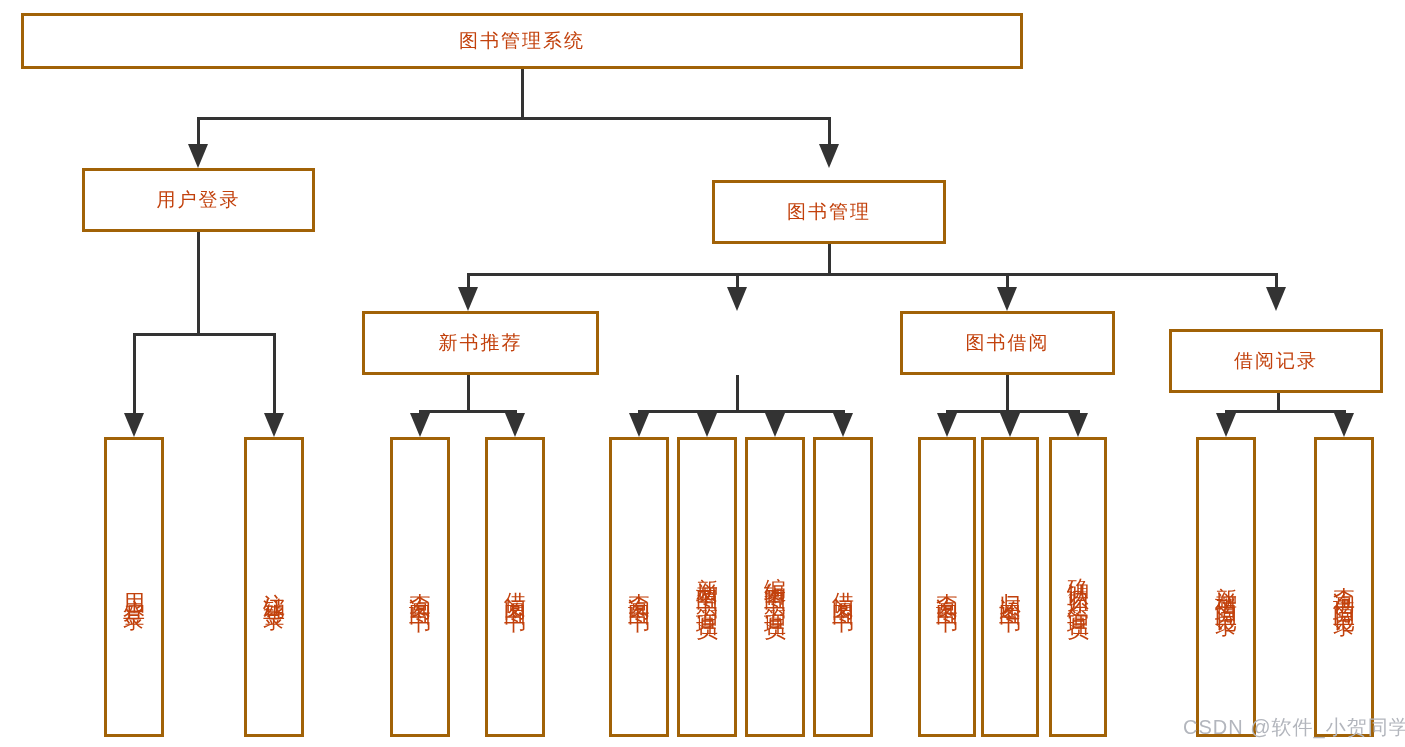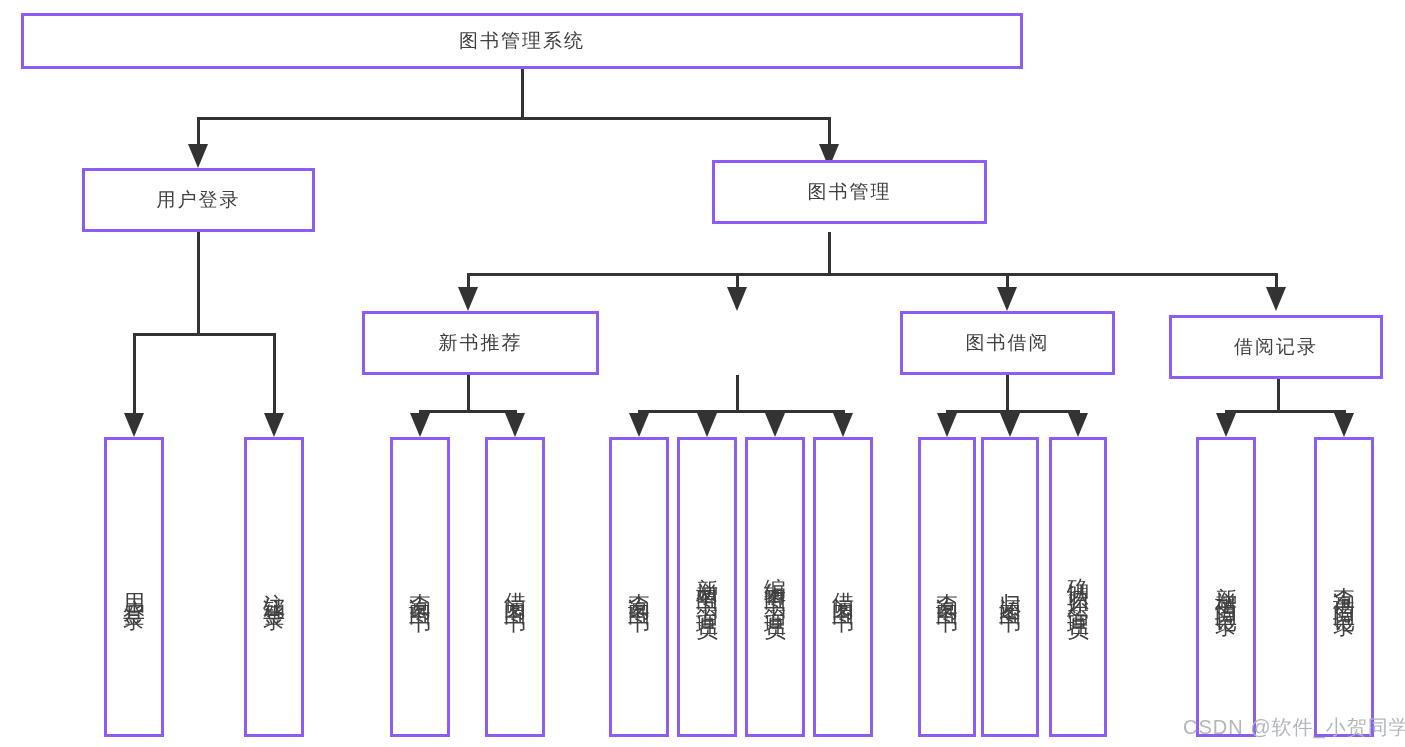--- a/index.html
+++ b/index.html
@@ -6,26 +6,26 @@
   #canvas{
     position:relative;
     width:1405px;height:747px;
     background:#ffffff;
     font-family:"Liberation Sans", sans-serif;
     overflow:hidden;
   }
   .box{
     position:absolute;
     background:#ffffff;
-    border:3px solid #8b5cf6;
+    border:3px solid #a16207;
     box-sizing:border-box;
     display:flex;
     align-items:center;
     justify-content:center;
-    color:#404040;
+    color:#c2410c;
     z-index:2;
   }
   .box.h .label{
     font-size:19px;
     letter-spacing:2px;
     white-space:nowrap;
   }
   .box.v .label{
     writing-mode:vertical-rl;
     text-orientation:mixed;
@@ -110,31 +110,31 @@
   <div class="ah" style="left:1216px;top:413px"></div>
   <div class="ah" style="left:1334px;top:413px"></div>
 
   <div class="box h" style="left:21px;top:13px;width:1002px;height:56px">
     <span class="label">图书管理系统</span>
   </div>
 
   <div class="box h" style="left:82px;top:168px;width:233px;height:64px">
     <span class="label">用户登录</span>
   </div>
-  <div class="box h" style="left:712px;top:160px;width:275px;height:64px">
+  <div class="box h" style="left:712px;top:180px;width:234px;height:64px">
     <span class="label">图书管理</span>
   </div>
 
   <div class="box h" style="left:362px;top:311px;width:237px;height:64px">
     <span class="label">新书推荐</span>
   </div>
   <div class="box h" style="left:900px;top:311px;width:215px;height:64px">
     <span class="label">图书借阅</span>
   </div>
-  <div class="box h" style="left:1169px;top:315px;width:214px;height:64px">
+  <div class="box h" style="left:1169px;top:329px;width:214px;height:64px">
     <span class="label">借阅记录</span>
   </div>
 
   <div class="box v" style="left:104px;top:437px;width:60px;height:300px">
     <span class="label">用户登录</span>
   </div>
   <div class="box v" style="left:244px;top:437px;width:60px;height:300px">
     <span class="label">注销登录</span>
   </div>
 

